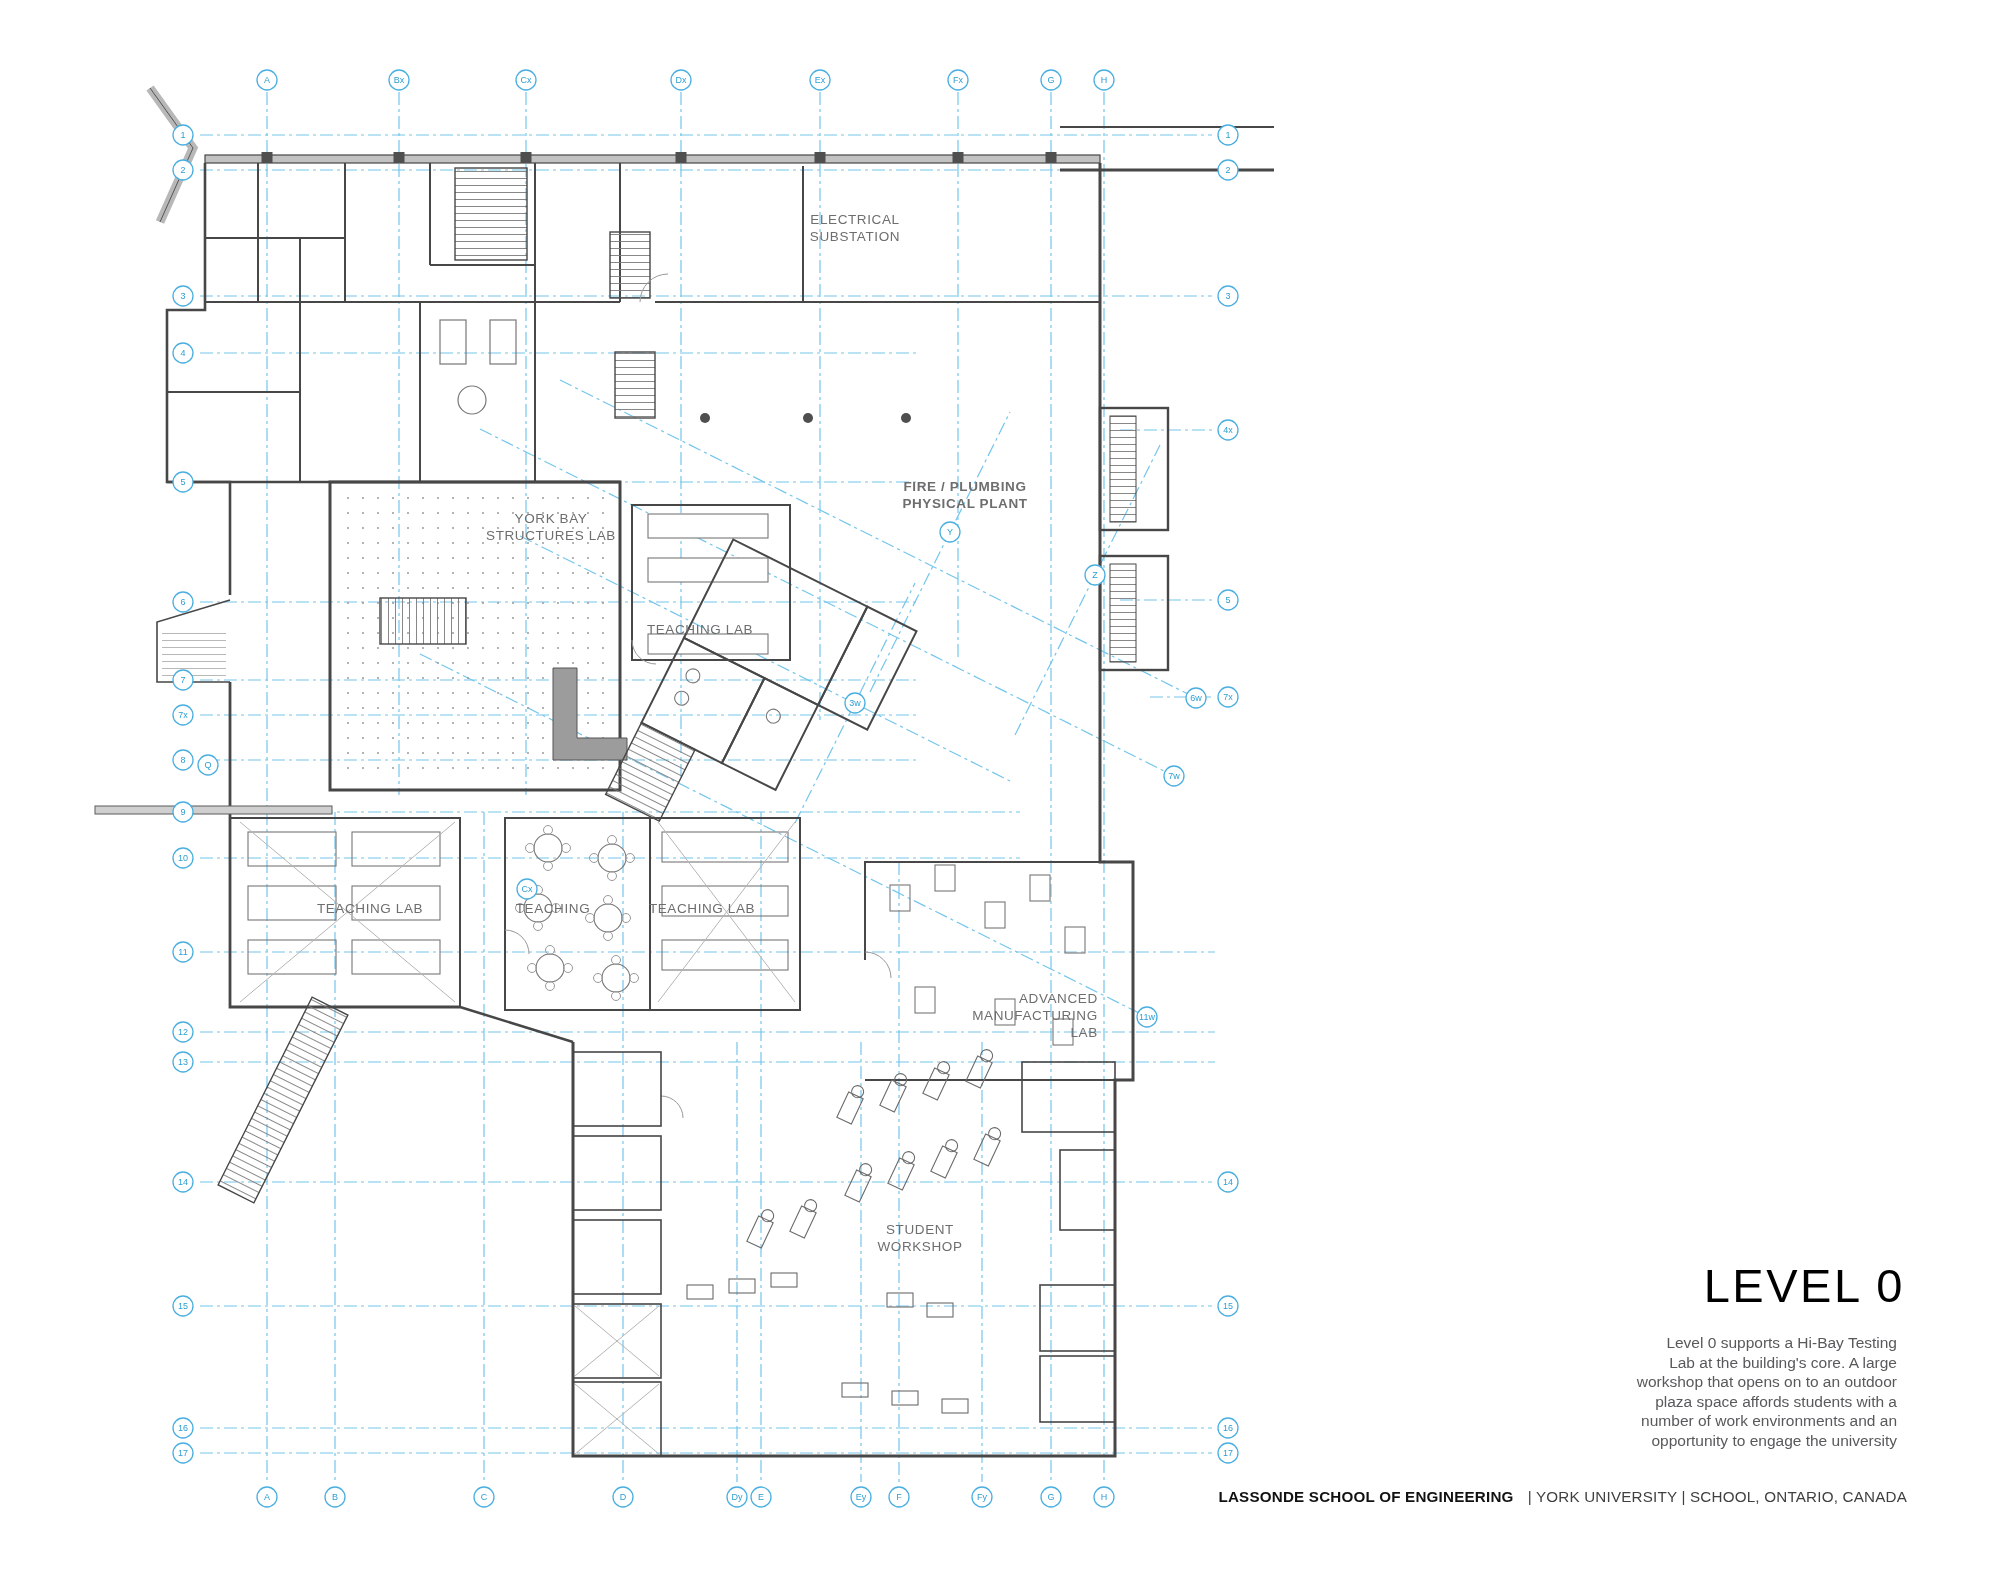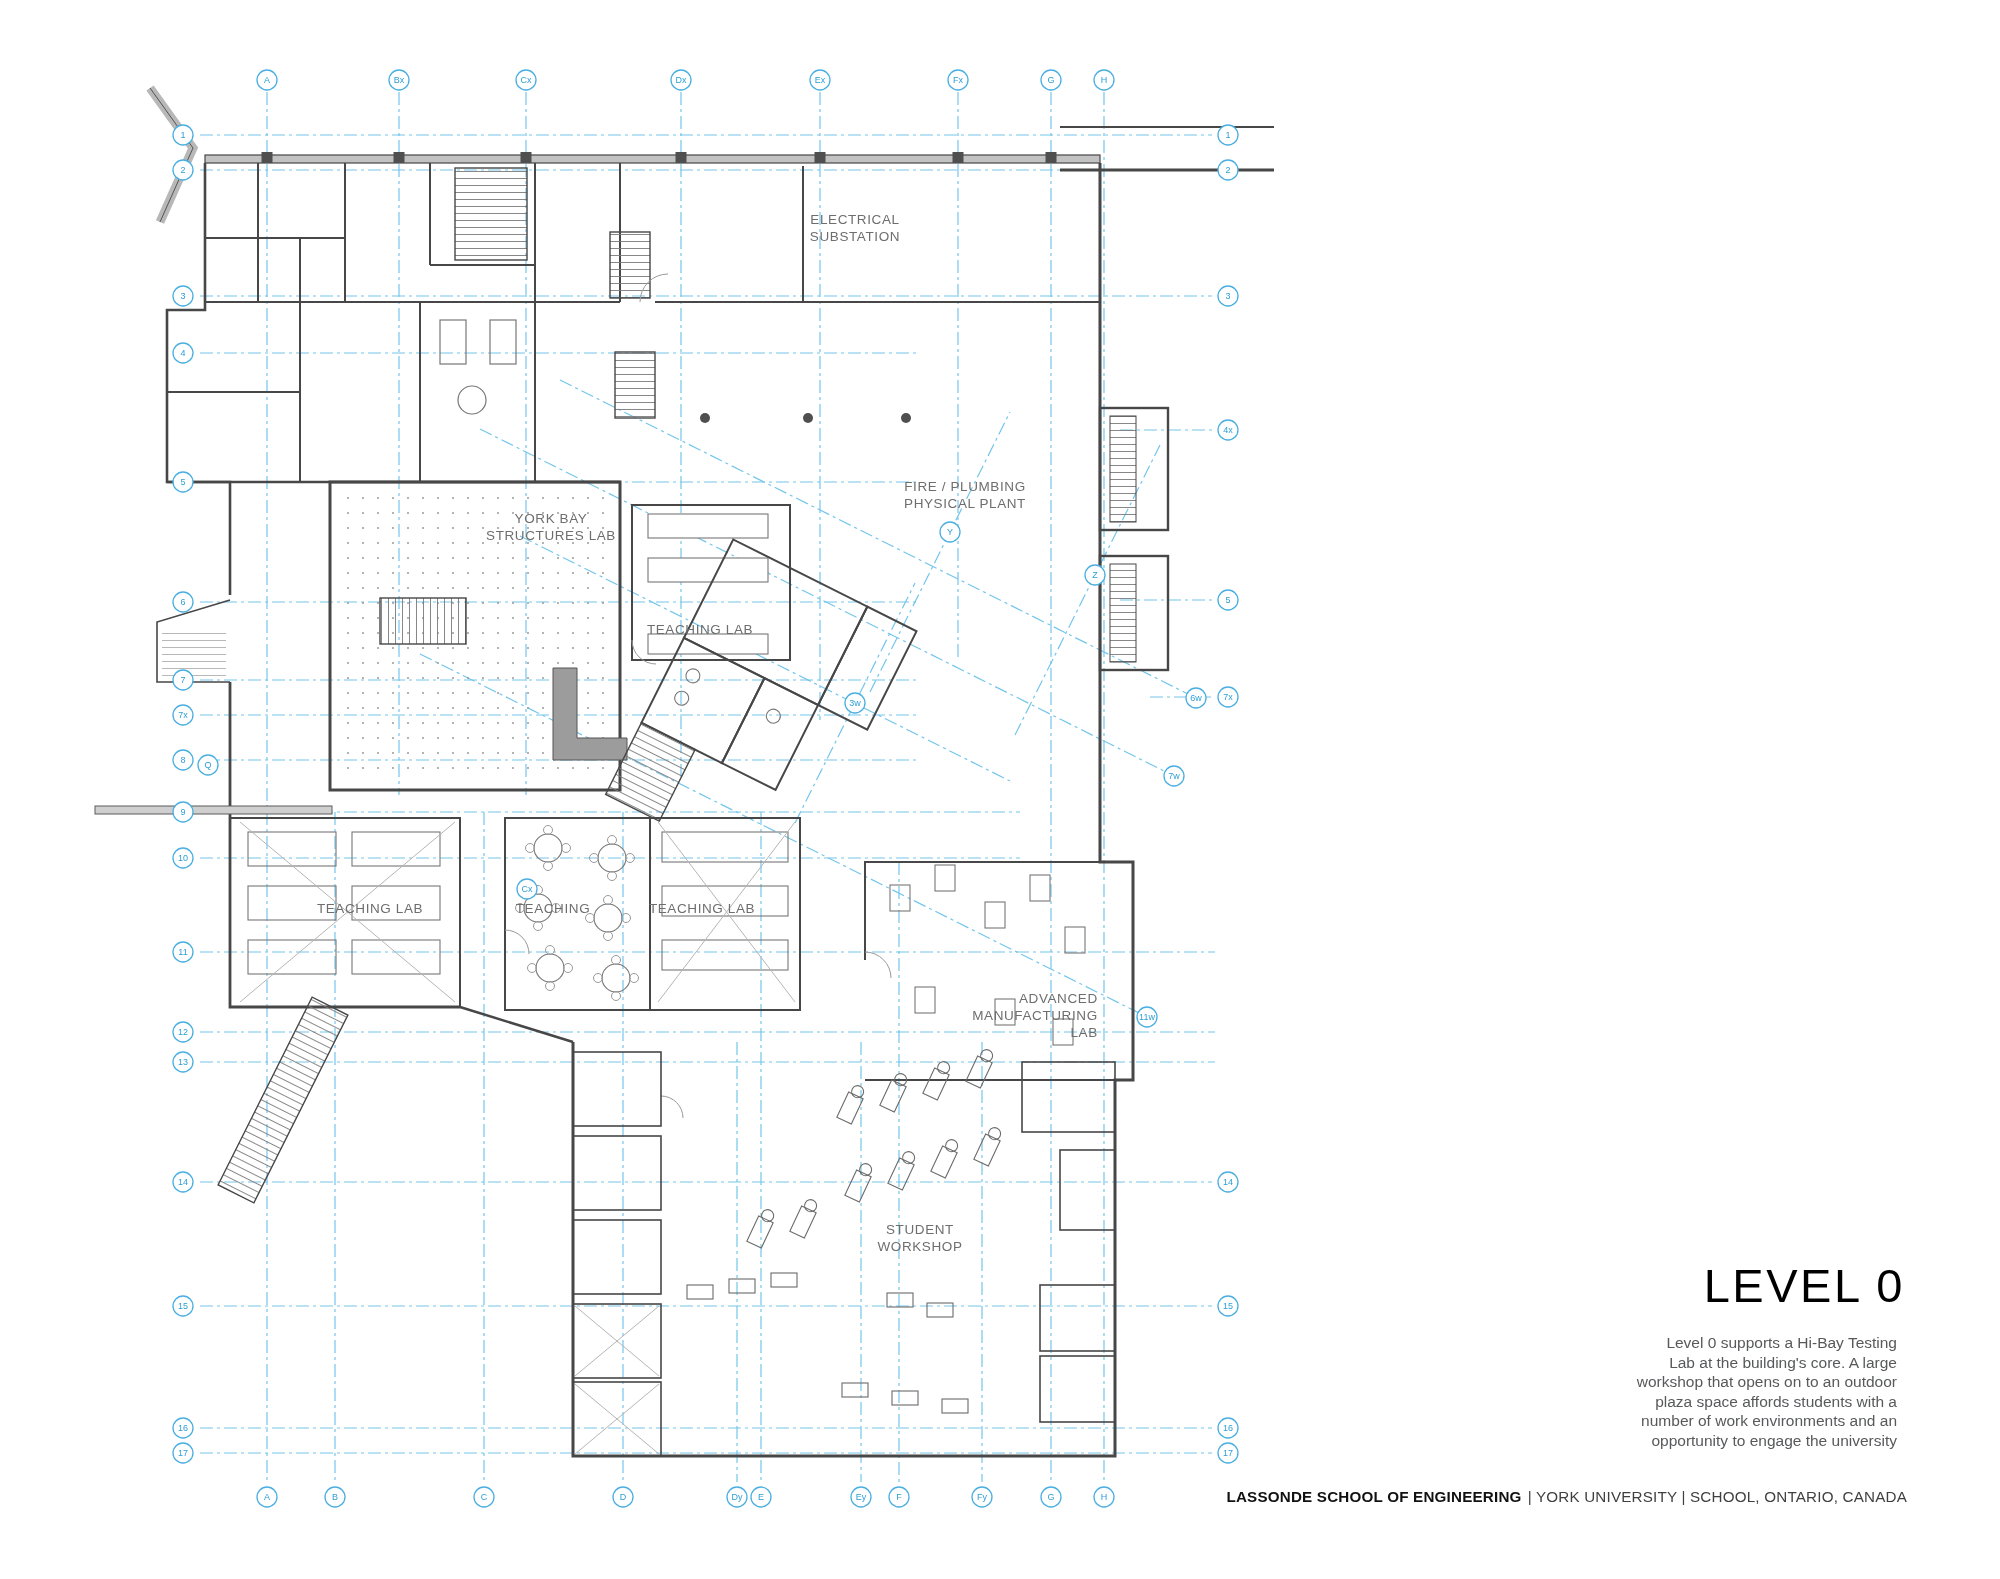--- a/index.html
+++ b/index.html
@@ -18,21 +18,21 @@
               text-align:center;white-space:pre-line;}
   
   .titleblock{position:absolute;right:95px;top:1258px;width:560px;text-align:right;}
   .titleblock h1{margin:0 0 20px 0;font-weight:400;font-size:47px;letter-spacing:2.5px;
                  color:#000000;}
   .titleblock p{margin:8px;font-size:15.5px;line-height:19.5px;color:#58595b;
                 white-space:pre-line;}
   
   .footerbar{position:absolute;right:93px;top:1488px;font-size:15.2px;letter-spacing:.2px;
              color:#3f3f3f;white-space:nowrap;}
-  .footerbar .school{font-weight:700;color:#111;margin-right:6px;}
+  .footerbar .school{font-weight:700;color:#111;margin-right:14px;}
 </style>
 </head>
 <body>
 
 <div class="canvas">
 
   <svg width="2000" height="1579" viewBox="0 0 2000 1579">
     <defs>
       <pattern id="hl" width="8" height="7" patternUnits="userSpaceOnUse">
         <line x1="0" y1="3.5" x2="8" y2="3.5" stroke="#7a7a7a" stroke-width="0.9"></line>
@@ -528,21 +528,21 @@
         <g class="bubble">
           <circle cx="855" cy="703" r="10"></circle>
           <text x="855" y="706">3w</text>
         </g>
       </g>
   </svg>
 
   <div id="room-labels">
       <div class="room-label" style="left: 855px; top: 228px;">ELECTRICAL
 SUBSTATION</div>
-      <div class="room-label" style="left: 965px; top: 495px;">FIRE / PLUMBING
+      <div class="room-label" style="left: 965px; top: 495px; font-weight: bold;">FIRE / PLUMBING
 PHYSICAL PLANT</div>
       <div class="room-label" style="left: 551px; top: 527px;">YORK BAY
 STRUCTURES LAB</div>
       <div class="room-label" style="left: 700px; top: 629px;">TEACHING LAB</div>
       <div class="room-label" style="left: 370px; top: 908px;">TEACHING LAB</div>
       <div class="room-label" style="left: 553px; top: 908px;">TEACHING</div>
       <div class="room-label" style="left: 702px; top: 908px;">TEACHING LAB</div>
       <div class="room-label" style="left: 1035px; top: 1015px; text-align: right;">ADVANCED
 MANUFACTURING
 LAB</div>

